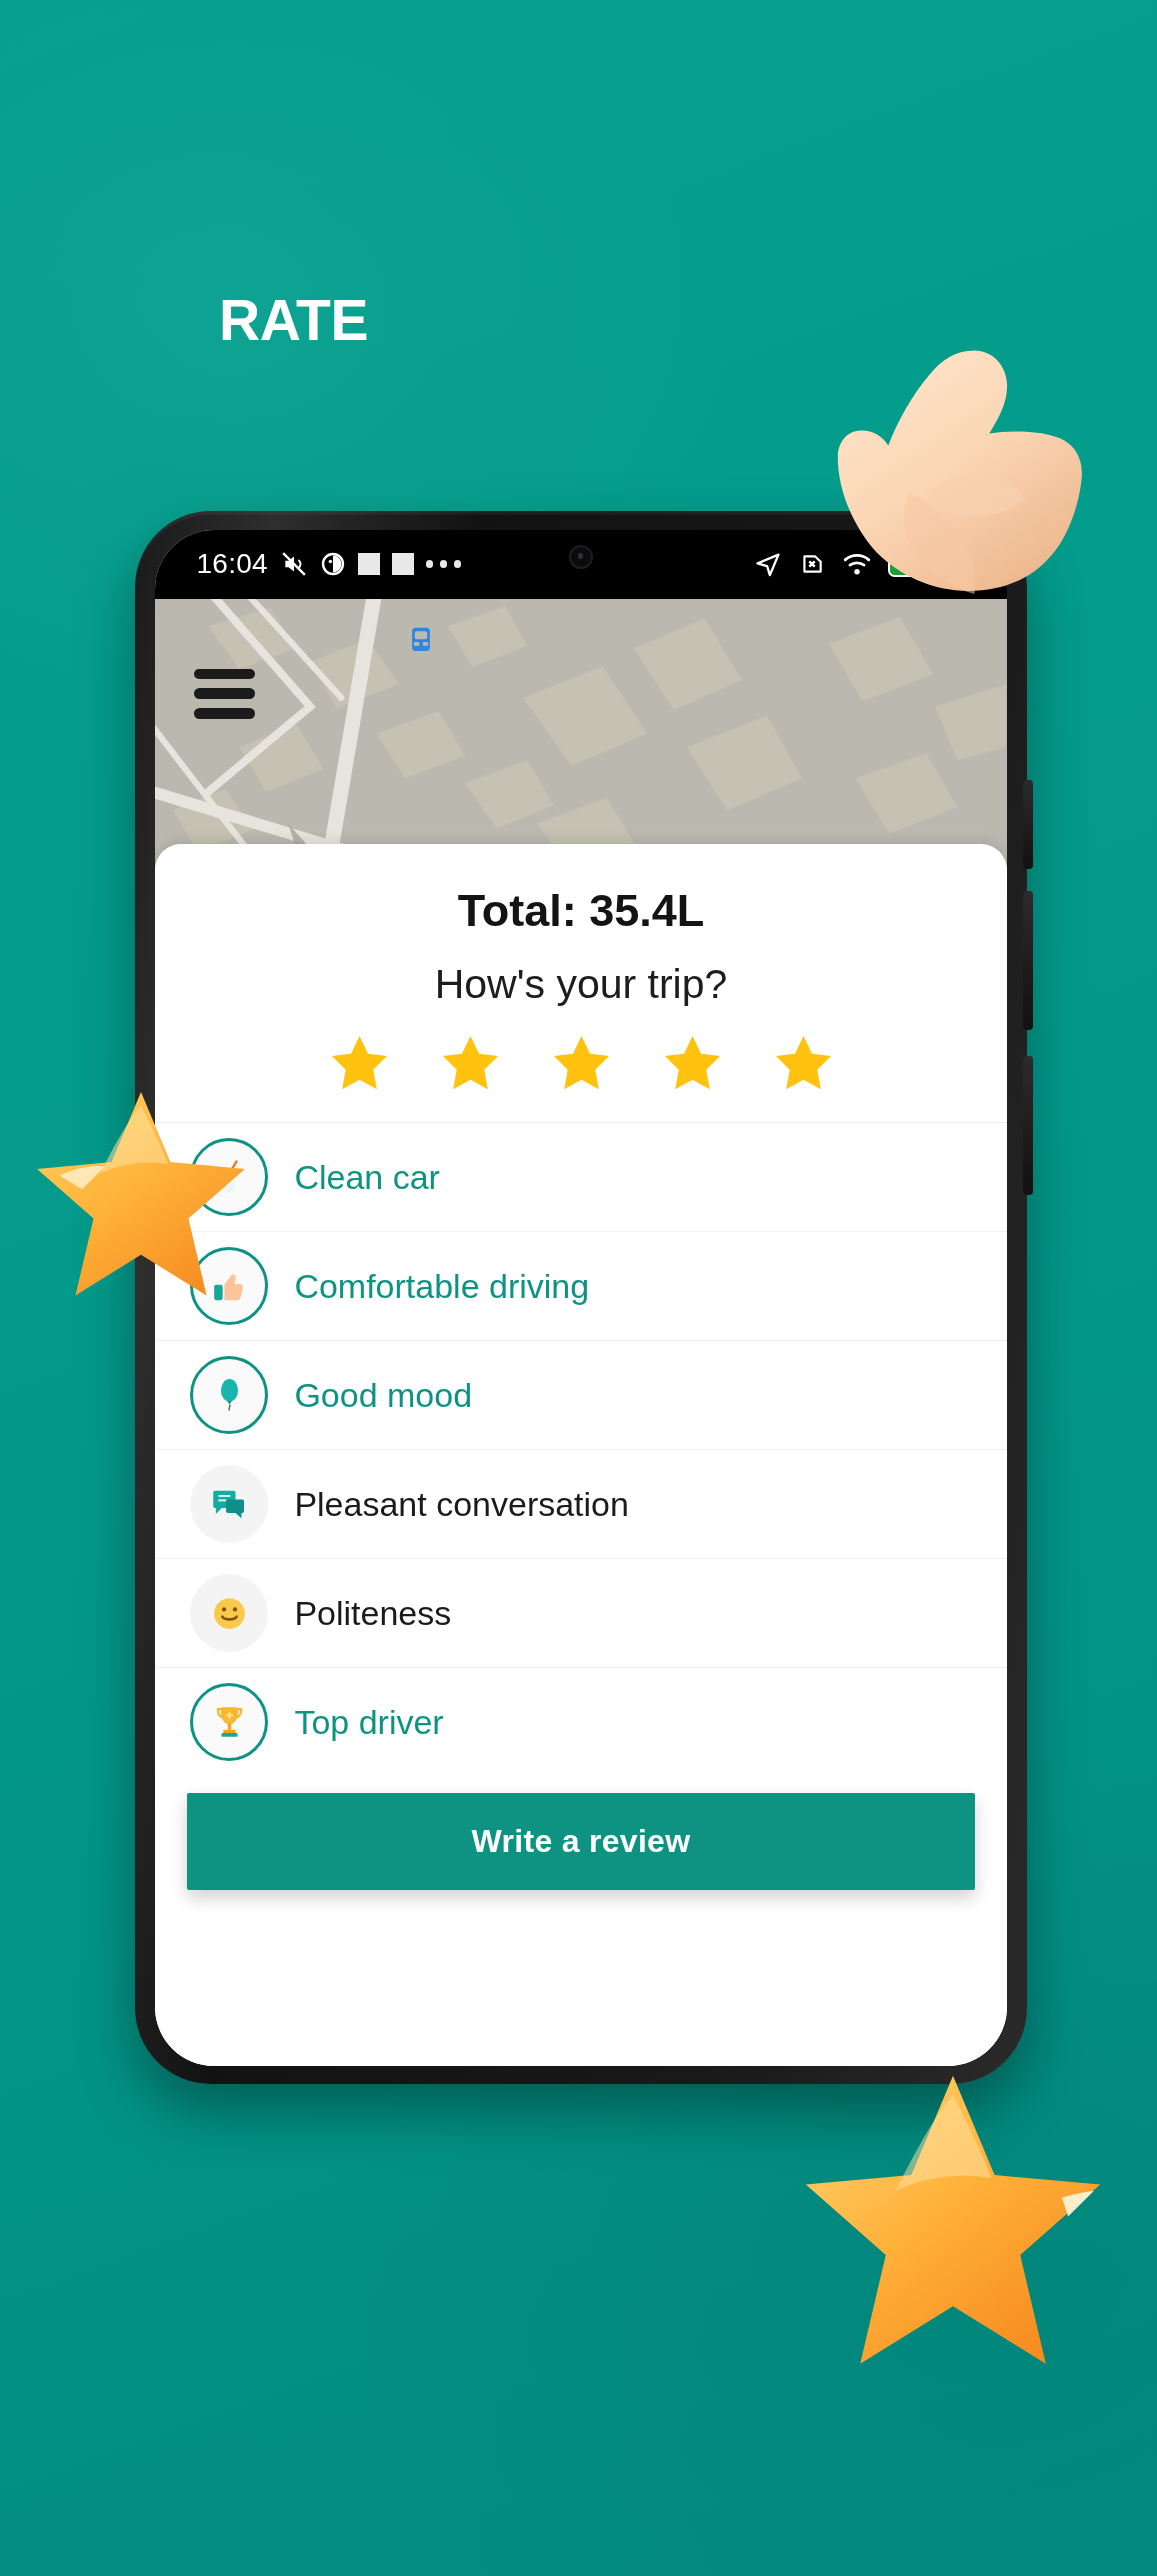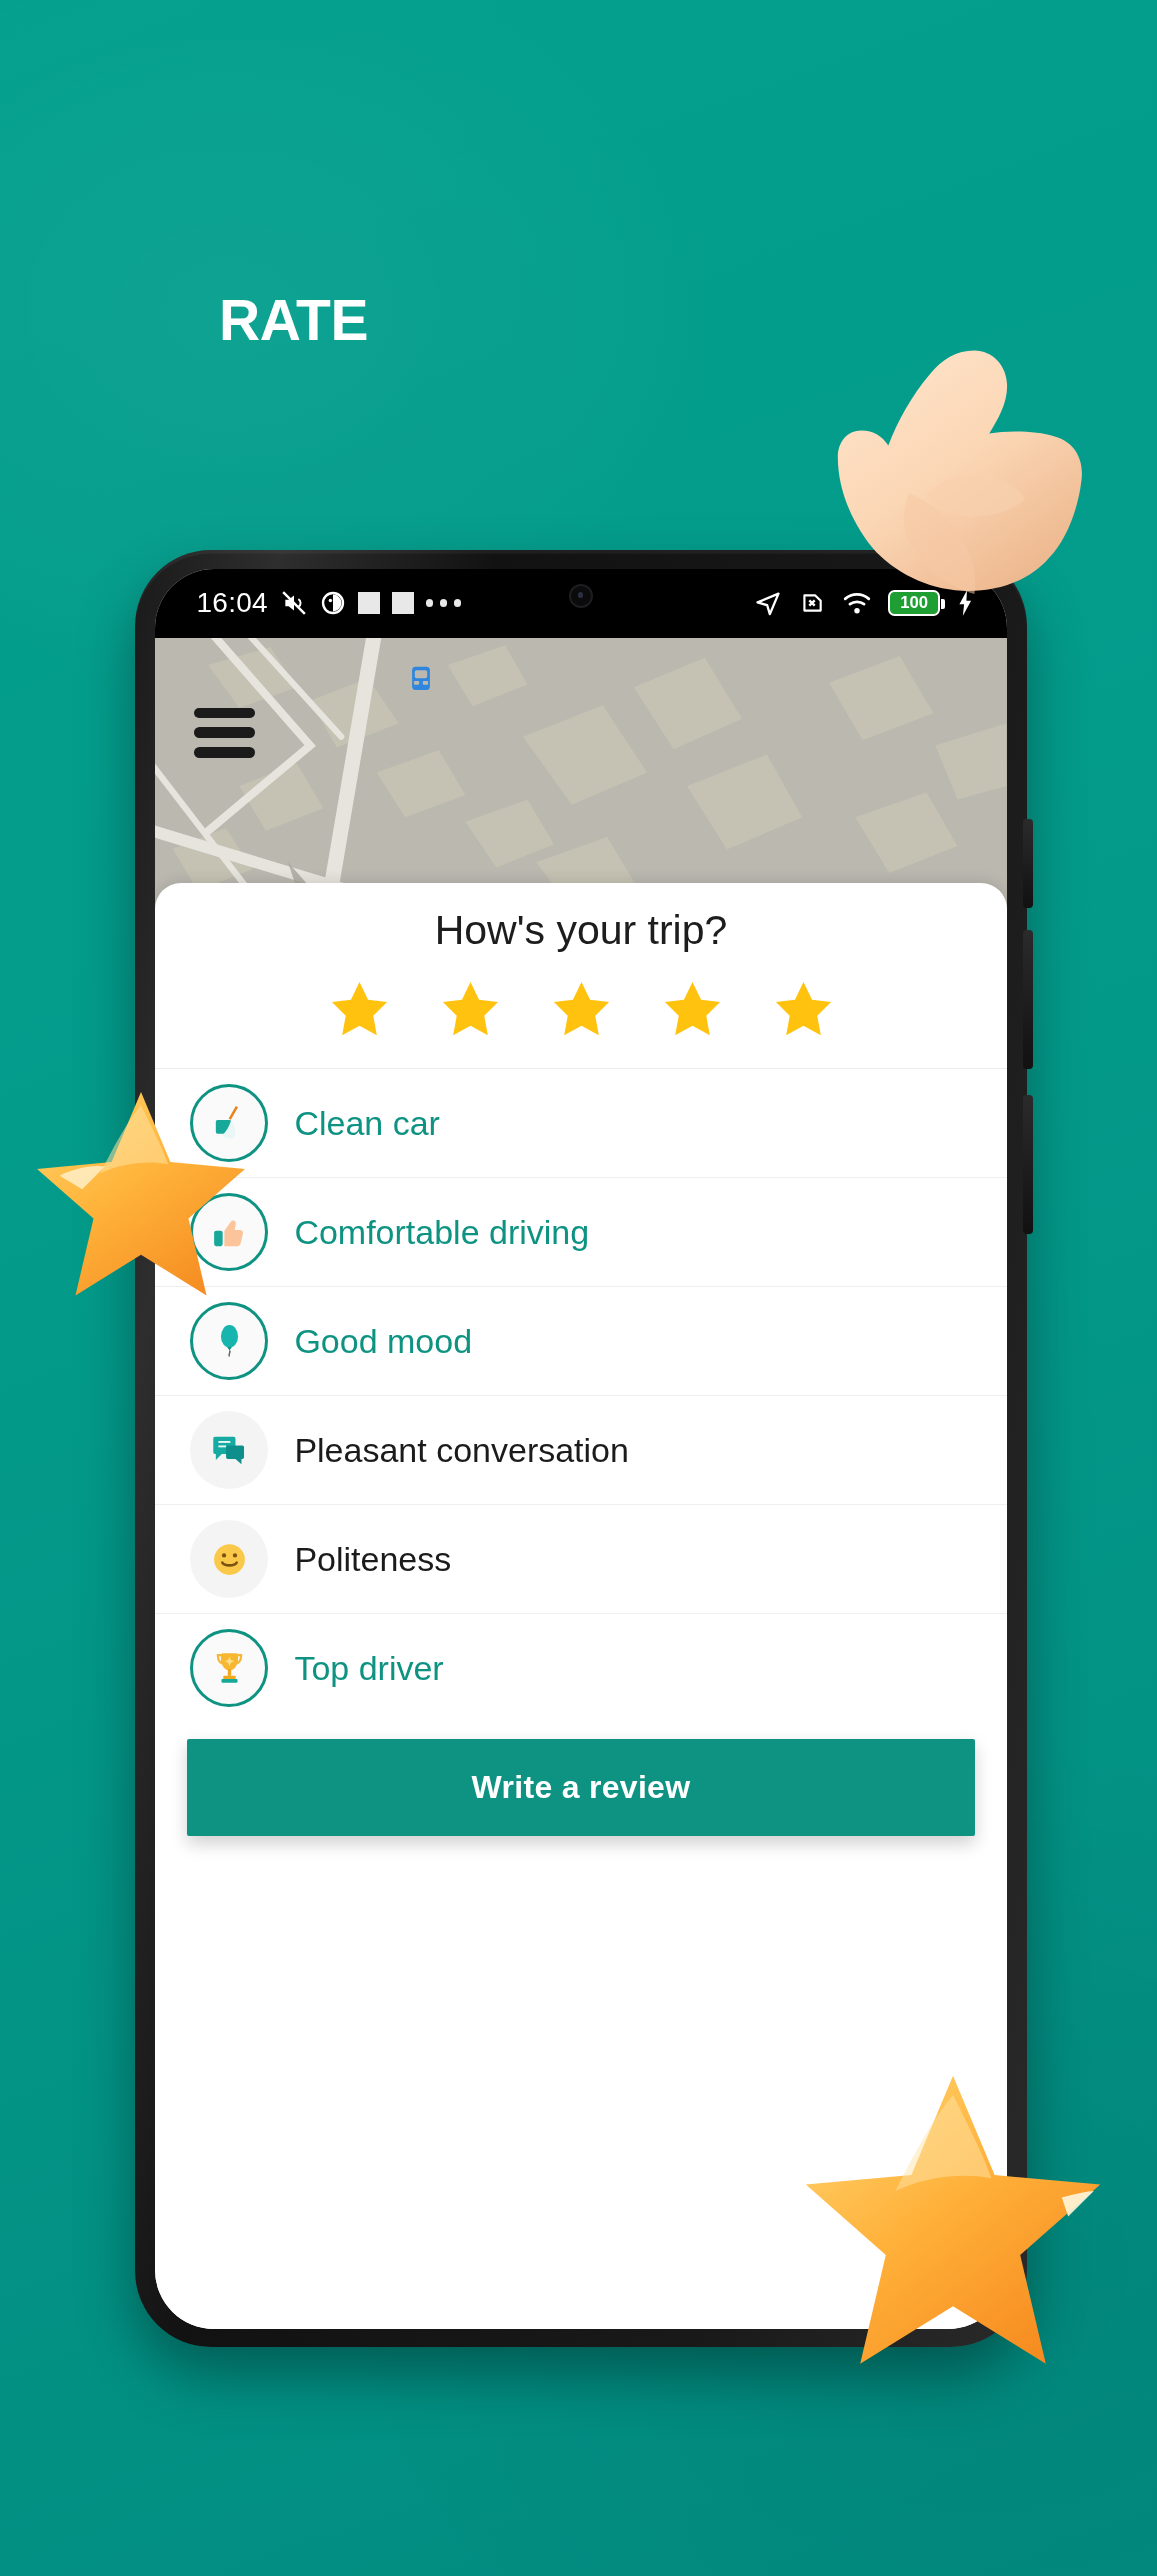--- a/index.html
+++ b/index.html
@@ -28,23 +28,23 @@
     line-height:1.08;
     letter-spacing:-0.5px;
     white-space:nowrap;
     z-index:6;
   }
   .headline .l2 { display:block; }
   
   .device {
     position:absolute;
     left:135px;
-    top:550px;
+    top:511px;
     width:892px;
-    height:1797px;
+    height:1573px;
     border-radius:76px;
     background:linear-gradient(100deg,#1a1a1a 0%, #2e2e2e 12%, #121212 30%, #191919 72%, #2a2a2a 100%);
     box-shadow:0 28px 56px rgba(0,0,0,0.35), 0 3.7px 0 rgba(255,255,255,0.05) inset;
     z-index:4;
   }
   .device-inner {
     position:absolute;
     left:20.4px; top:18.5px; right:20.4px; bottom:18.5px;
     border-radius:59px;
     background:#000;
@@ -323,20 +323,21 @@
           </g>
         </svg>
         <div class="hamburger">
           <span></span>
             <span></span>
             <span></span>
         </div>
       </div>
 
       <div class="sheet">
+        <div class="total">Total: 35.4L</div>
         <div class="howtrip">How's your trip?</div>
 
         <div class="stars">
           <svg class="star-svg" viewBox="0 0 24 23">
               <polygon points="12,0.6 15.6,8 23.6,9 17.8,14.8 19.3,23 12,19 4.7,23 6.2,14.8 0.4,9 8.4,8" fill="#FFC20E"></polygon>
             </svg>
           <svg class="star-svg" viewBox="0 0 24 23">
               <polygon points="12,0.6 15.6,8 23.6,9 17.8,14.8 19.3,23 12,19 4.7,23 6.2,14.8 0.4,9 8.4,8" fill="#FFC20E"></polygon>
             </svg>
           <svg class="star-svg" viewBox="0 0 24 23">

